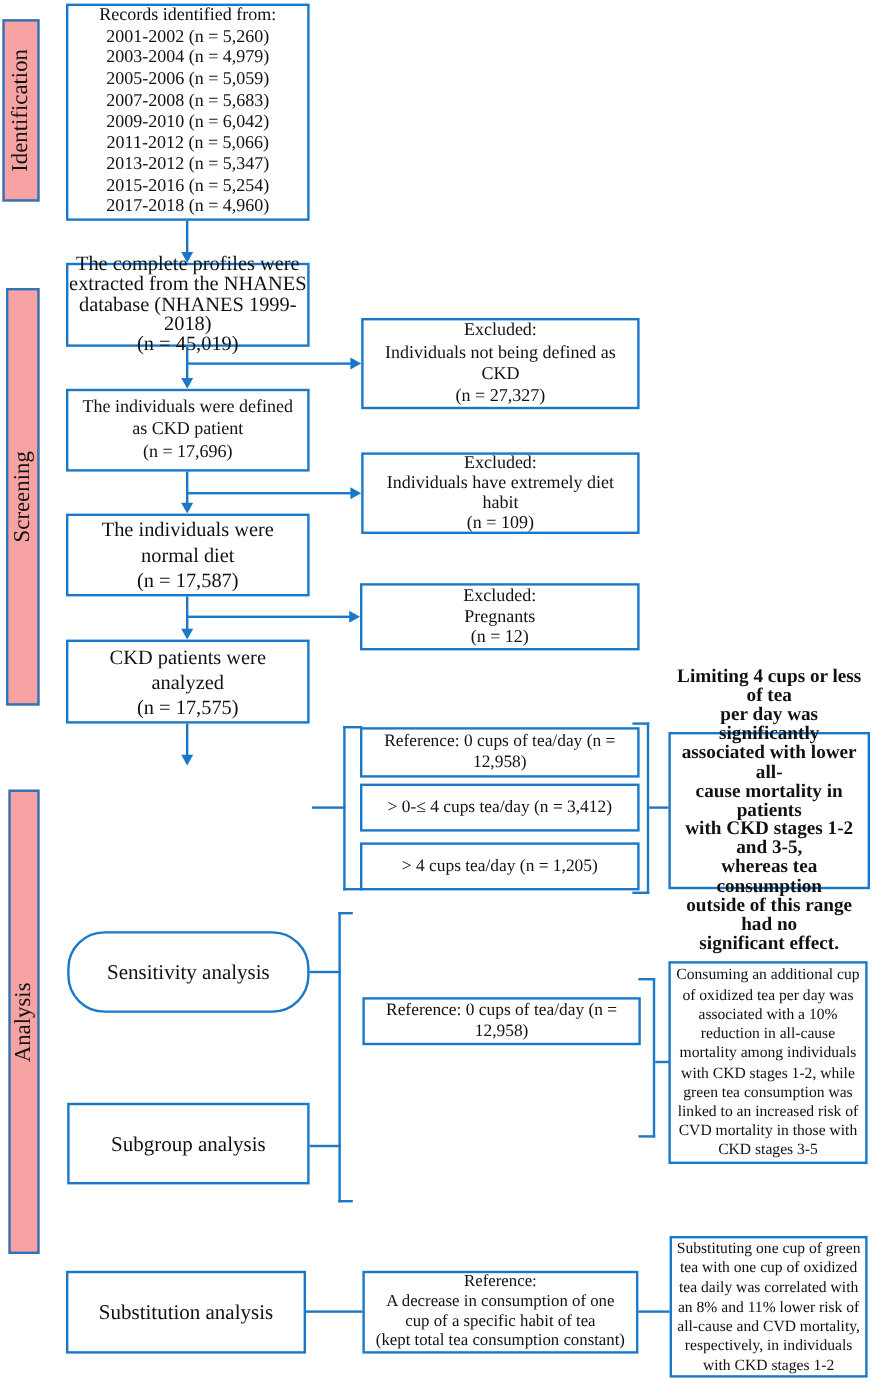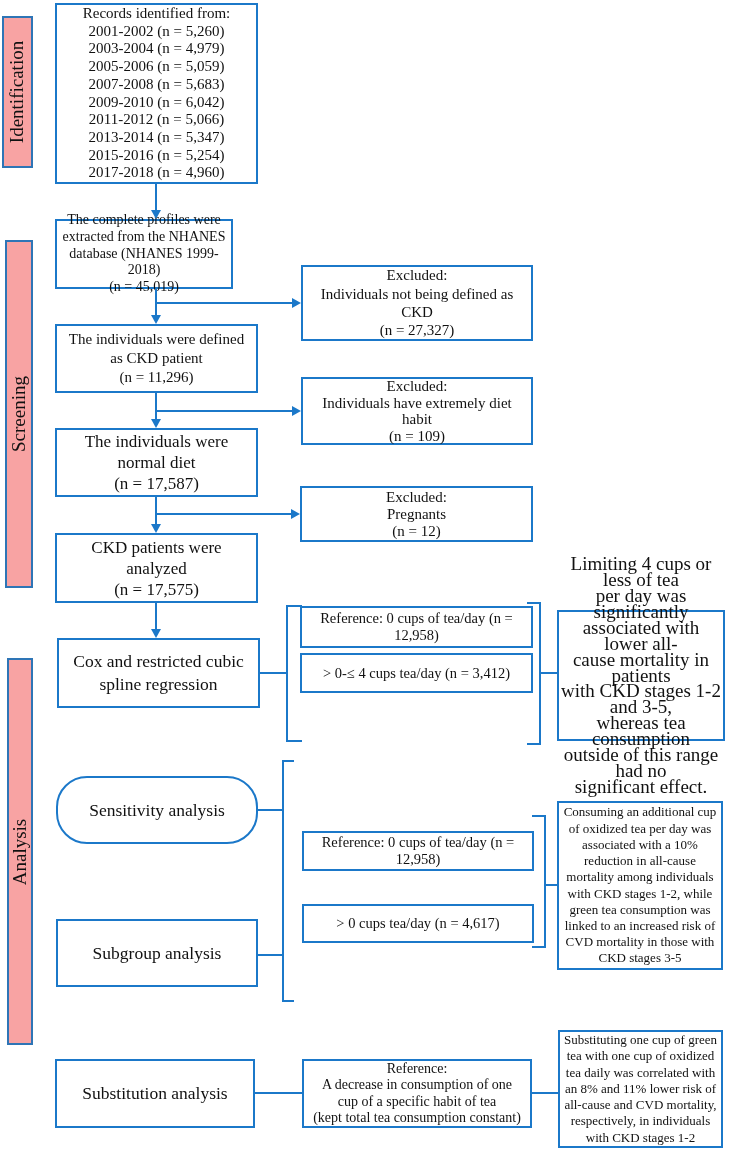--- a/index.html
+++ b/index.html
@@ -40,68 +40,66 @@
     <span>Analysis</span>
   </div>
 
   <div class="box" style="left:55px;top:3px;width:203px;height:181px;font-size:15px;line-height:17.7px;">Records identified from:
 2001-2002 (n = 5,260)
 2003-2004 (n = 4,979)
 2005-2006 (n = 5,059)
 2007-2008 (n = 5,683)
 2009-2010 (n = 6,042)
 2011-2012 (n = 5,066)
-2013-2014 (n = 5,347)
+2013-2012 (n = 5,347)
 2015-2016 (n = 5,254)
 2017-2018 (n = 4,960)</div>
-  <div class="box" style="left:55px;top:219px;width:178px;height:70px;font-size:14px;line-height:16.8px;">The complete profiles were
+  <div class="box" style="left:55px;top:219px;width:203px;height:70px;font-size:17px;line-height:16.8px;">The complete profiles were
 extracted from the NHANES
 database (NHANES 1999-2018)
 (n = 45,019)</div>
   <div class="box" style="left:55px;top:324px;width:203px;height:69px;font-size:15px;line-height:19px;">The individuals were defined
 as CKD patient
-(n = 11,296)</div>
+(n = 17,696)</div>
   <div class="box" style="left:55px;top:428px;width:203px;height:69px;font-size:17px;line-height:21px;">The individuals were
 normal diet
 (n = 17,587)</div>
   <div class="box" style="left:55px;top:533px;width:203px;height:70px;font-size:17px;line-height:21px;">CKD patients were
 analyzed
 (n = 17,575)</div>
-  <div class="box" style="left:57px;top:638px;width:203px;height:70px;font-size:17.5px;line-height:23px;">Cox and restricted cubic
-spline regression</div>
   <div class="box" style="left:56px;top:776px;width:202px;height:68px;font-size:17.5px;border-radius:31px;">Sensitivity analysis</div>
   <div class="box" style="left:56px;top:919px;width:202px;height:68px;font-size:17.5px;">Subgroup analysis</div>
   <div class="box" style="left:55px;top:1059px;width:200px;height:69px;font-size:17.5px;">Substitution analysis</div>
 
   <div class="box" style="left:301px;top:265px;width:232px;height:76px;font-size:15px;line-height:18.3px;">Excluded:
 Individuals not being defined as
 CKD
 (n = 27,327)</div>
   <div class="box" style="left:301px;top:377px;width:232px;height:68px;font-size:15px;line-height:16.5px;">Excluded:
 Individuals have extremely diet
 habit
 (n = 109)</div>
   <div class="box" style="left:300px;top:486px;width:233px;height:56px;font-size:15px;line-height:17px;">Excluded:
 Pregnants
 (n = 12)</div>
 
   <div class="box" style="left:300px;top:606px;width:233px;height:42px;font-size:14.5px;line-height:17.5px;">Reference: 0 cups of tea/day (n =
 12,958)</div>
   <div class="box" style="left:300px;top:653px;width:233px;height:40px;font-size:14.5px;">&gt; 0-≤ 4 cups tea/day (n = 3,412)</div>
+  <div class="box" style="left:300px;top:702px;width:233px;height:40px;font-size:14.5px;">&gt; 4 cups tea/day (n = 1,205)</div>
 
   <div class="box" style="left:302px;top:831px;width:232px;height:40px;font-size:14.5px;line-height:17.5px;">Reference: 0 cups of tea/day (n =
 12,958)</div>
-  <div class="box" style="left:302px;top:904px;width:232px;height:39px;font-size:14.5px;">&gt; 0 cups tea/day (n = 4,617)</div>
 
   <div class="box" style="left:302px;top:1059px;width:230px;height:69px;font-size:14px;line-height:16.3px;">Reference:
 A decrease in consumption of one
 cup of a specific habit of tea
 (kept total tea consumption constant)</div>
 
-  <div class="box" style="left:557px;top:610px;width:168px;height:131px;font-size:19px;line-height:15.9px;">Limiting 4 cups or less of tea
+  <div class="box" style="left:557px;top:610px;width:168px;height:131px;font-size:16px;line-height:15.9px;font-weight:bold;">Limiting 4 cups or less of tea
 per day was significantly
 associated with lower all-
 cause mortality in patients
 with CKD stages 1-2 and 3-5,
 whereas tea consumption
 outside of this range had no
 significant effect.</div>
   <div class="box" style="left:557px;top:801px;width:166px;height:169px;font-size:13px;line-height:16.2px;">Consuming an additional cup
 of oxidized tea per day was
 associated with a 10%

